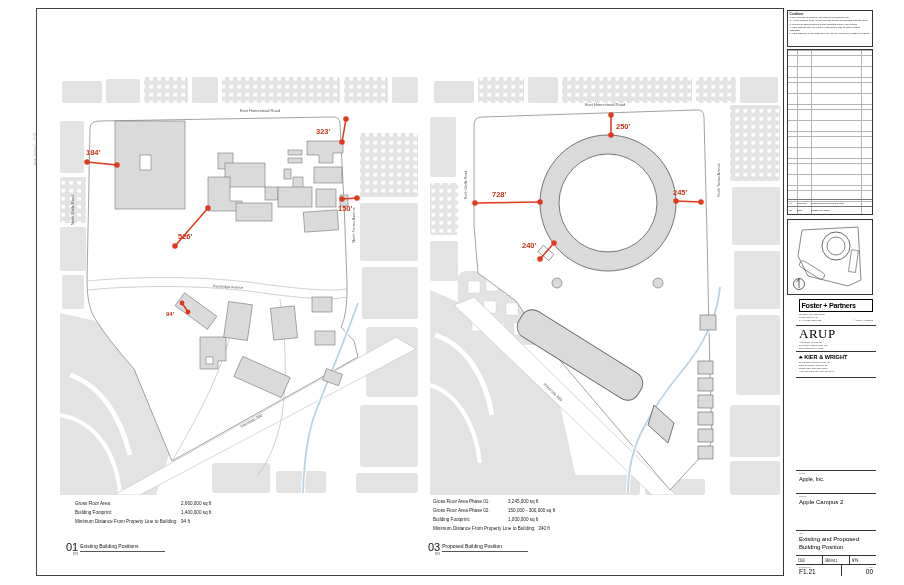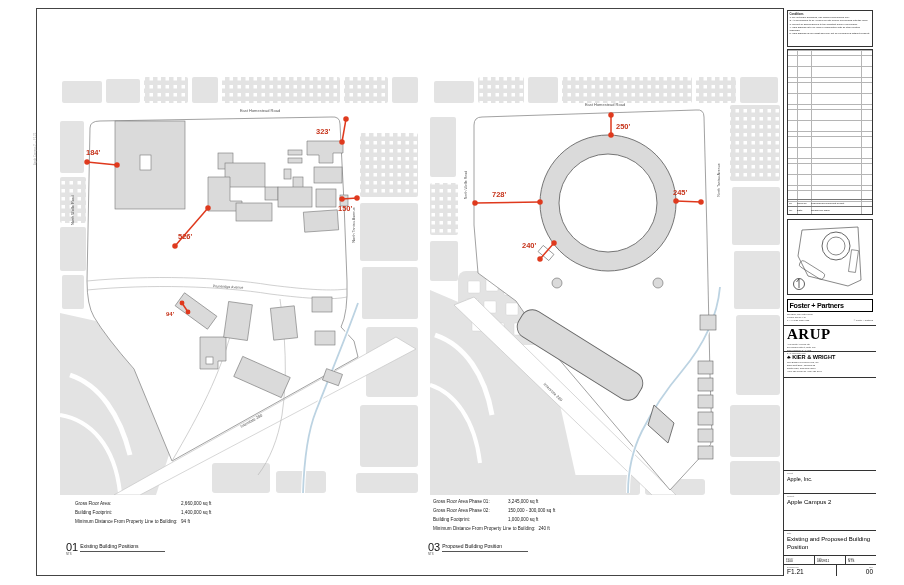--- a/index.html
+++ b/index.html
@@ -8,44 +8,44 @@
   .frame{position:absolute;left:36px;top:8px;width:840px;height:568px;border:1px solid #444;box-sizing:border-box;background:#fff;}
   .panel-svg{position:absolute;}
   
   .stats{position:absolute;font-size:4.6px;line-height:1;color:#1a1a1a;}
   .stats .row{display:flex;margin-bottom:4.4px;white-space:nowrap;}
   .stats.left .lbl{min-width:103px;}
   .stats.right .lbl{min-width:72px;}
   .stats .lbl{padding-right:3px;}
   
   .dwg-title{position:absolute;display:flex;align-items:flex-start;}
-  .dt-numcol{display:flex;flex-direction:column;align-items:flex-start;margin-right:2px;}
+  .dt-numcol{display:flex;flex-direction:column;align-items:flex-end;margin-right:2px;}
   .dt-num{font-size:11px;line-height:10px;color:#111;}
   .dt-scale{font-size:2.8px;color:#555;}
   .dt-text{font-size:5px;color:#111;border-bottom:0.6px solid #555;padding:0 26px 2px 0;margin-top:1px;}
   
   .tb{position:absolute;left:783px;top:8px;width:93px;height:568px;border-left:1px solid #333;box-sizing:border-box;background:#fff;}
-  .tb section{position:absolute;left:0;right:0;box-sizing:border-box;}
+  .tb section{position:absolute;left:12px;right:0;box-sizing:border-box;}
   .tb-notes{left:3px !important;right:3px !important;top:2px;height:37px;border:0.7px solid #333;padding:1.5px;font-size:2.5px;line-height:1.3;color:#222;overflow:hidden;}
   .tb-notes .nt{font-weight:bold;font-size:2.7px;}
   .tb-rev{left:3px !important;right:3px !important;top:41px;height:166px;border:0.7px solid #333;}
   .rev-stripes{position:absolute;top:0;left:0;right:0;height:152px;
      background:repeating-linear-gradient(to bottom,#b5b5b5 0,#b5b5b5 0.5px,transparent 0.5px,transparent 5.4px);}
   .rev-v{position:absolute;top:0;bottom:0;width:0;border-left:0.5px solid #b5b5b5;}
   .rev-row{position:absolute;left:0;right:0;height:7px;display:flex;align-items:center;font-size:2.5px;border-top:0.5px solid #777;color:#111;}
   .rev-row .c1{width:9px;padding-left:1px;box-sizing:border-box;}
   .rev-row .c2{width:14px;}
   .rev-row .c3{flex:1;}
   .tb-key{left:3px !important;right:3px !important;top:211px;height:76px;border:0.7px solid #333;}
   .tb-foster{top:290px;height:28px;padding:1px 3px;border-bottom:0.7px solid #333;}
   .foster-box{border:1.2px solid #000;font-weight:bold;font-size:7.2px;letter-spacing:-0.3px;padding:1px 1.5px;color:#000;white-space:nowrap;}
   .addr{font-size:2.2px;line-height:1.3;color:#333;margin-top:1px;}
   .addr-flex{display:flex;justify-content:space-between;align-items:flex-end;}
   .tb-arup{top:318px;height:26px;padding:1px 3px;border-bottom:0.7px solid #333;}
-  .arup-logo{font-family:"Liberation Serif",serif;font-weight:bold;font-size:15px;letter-spacing:0.5px;color:#000;line-height:1;}
+  .arup-logo{font-family:"Liberation Serif",serif;font-weight:normal;font-size:13px;letter-spacing:0.5px;color:#000;line-height:1;}
   .tb-kw{top:344px;height:26px;padding:2px 3px;border-bottom:0.7px solid #333;}
   .kw-logo{font-weight:bold;font-size:5.6px;color:#000;white-space:nowrap;}
   .tb-client{top:462px;height:23px;padding:1px 3px;border-top:0.7px solid #333;}
   .tb-project{top:485px;height:37px;padding:1px 3px;border-top:0.7px solid #333;}
   .tb-sheettitle{top:522px;height:25px;padding:1px 3px;border-top:0.7px solid #333;}
   .tb-lab{font-size:2.3px;color:#666;}
   .tb-val-s{font-size:5.4px;color:#000;margin-top:1.5px;}
   .tb-val-m{font-size:6px;color:#000;margin-top:2px;line-height:1.25;}
   .tb-meta{top:547px;height:9px;display:flex;border-top:0.7px solid #333;}
   .tb-meta .cell{flex:1;border-right:0.7px solid #333;padding:0.5px 2px;box-sizing:border-box;}

